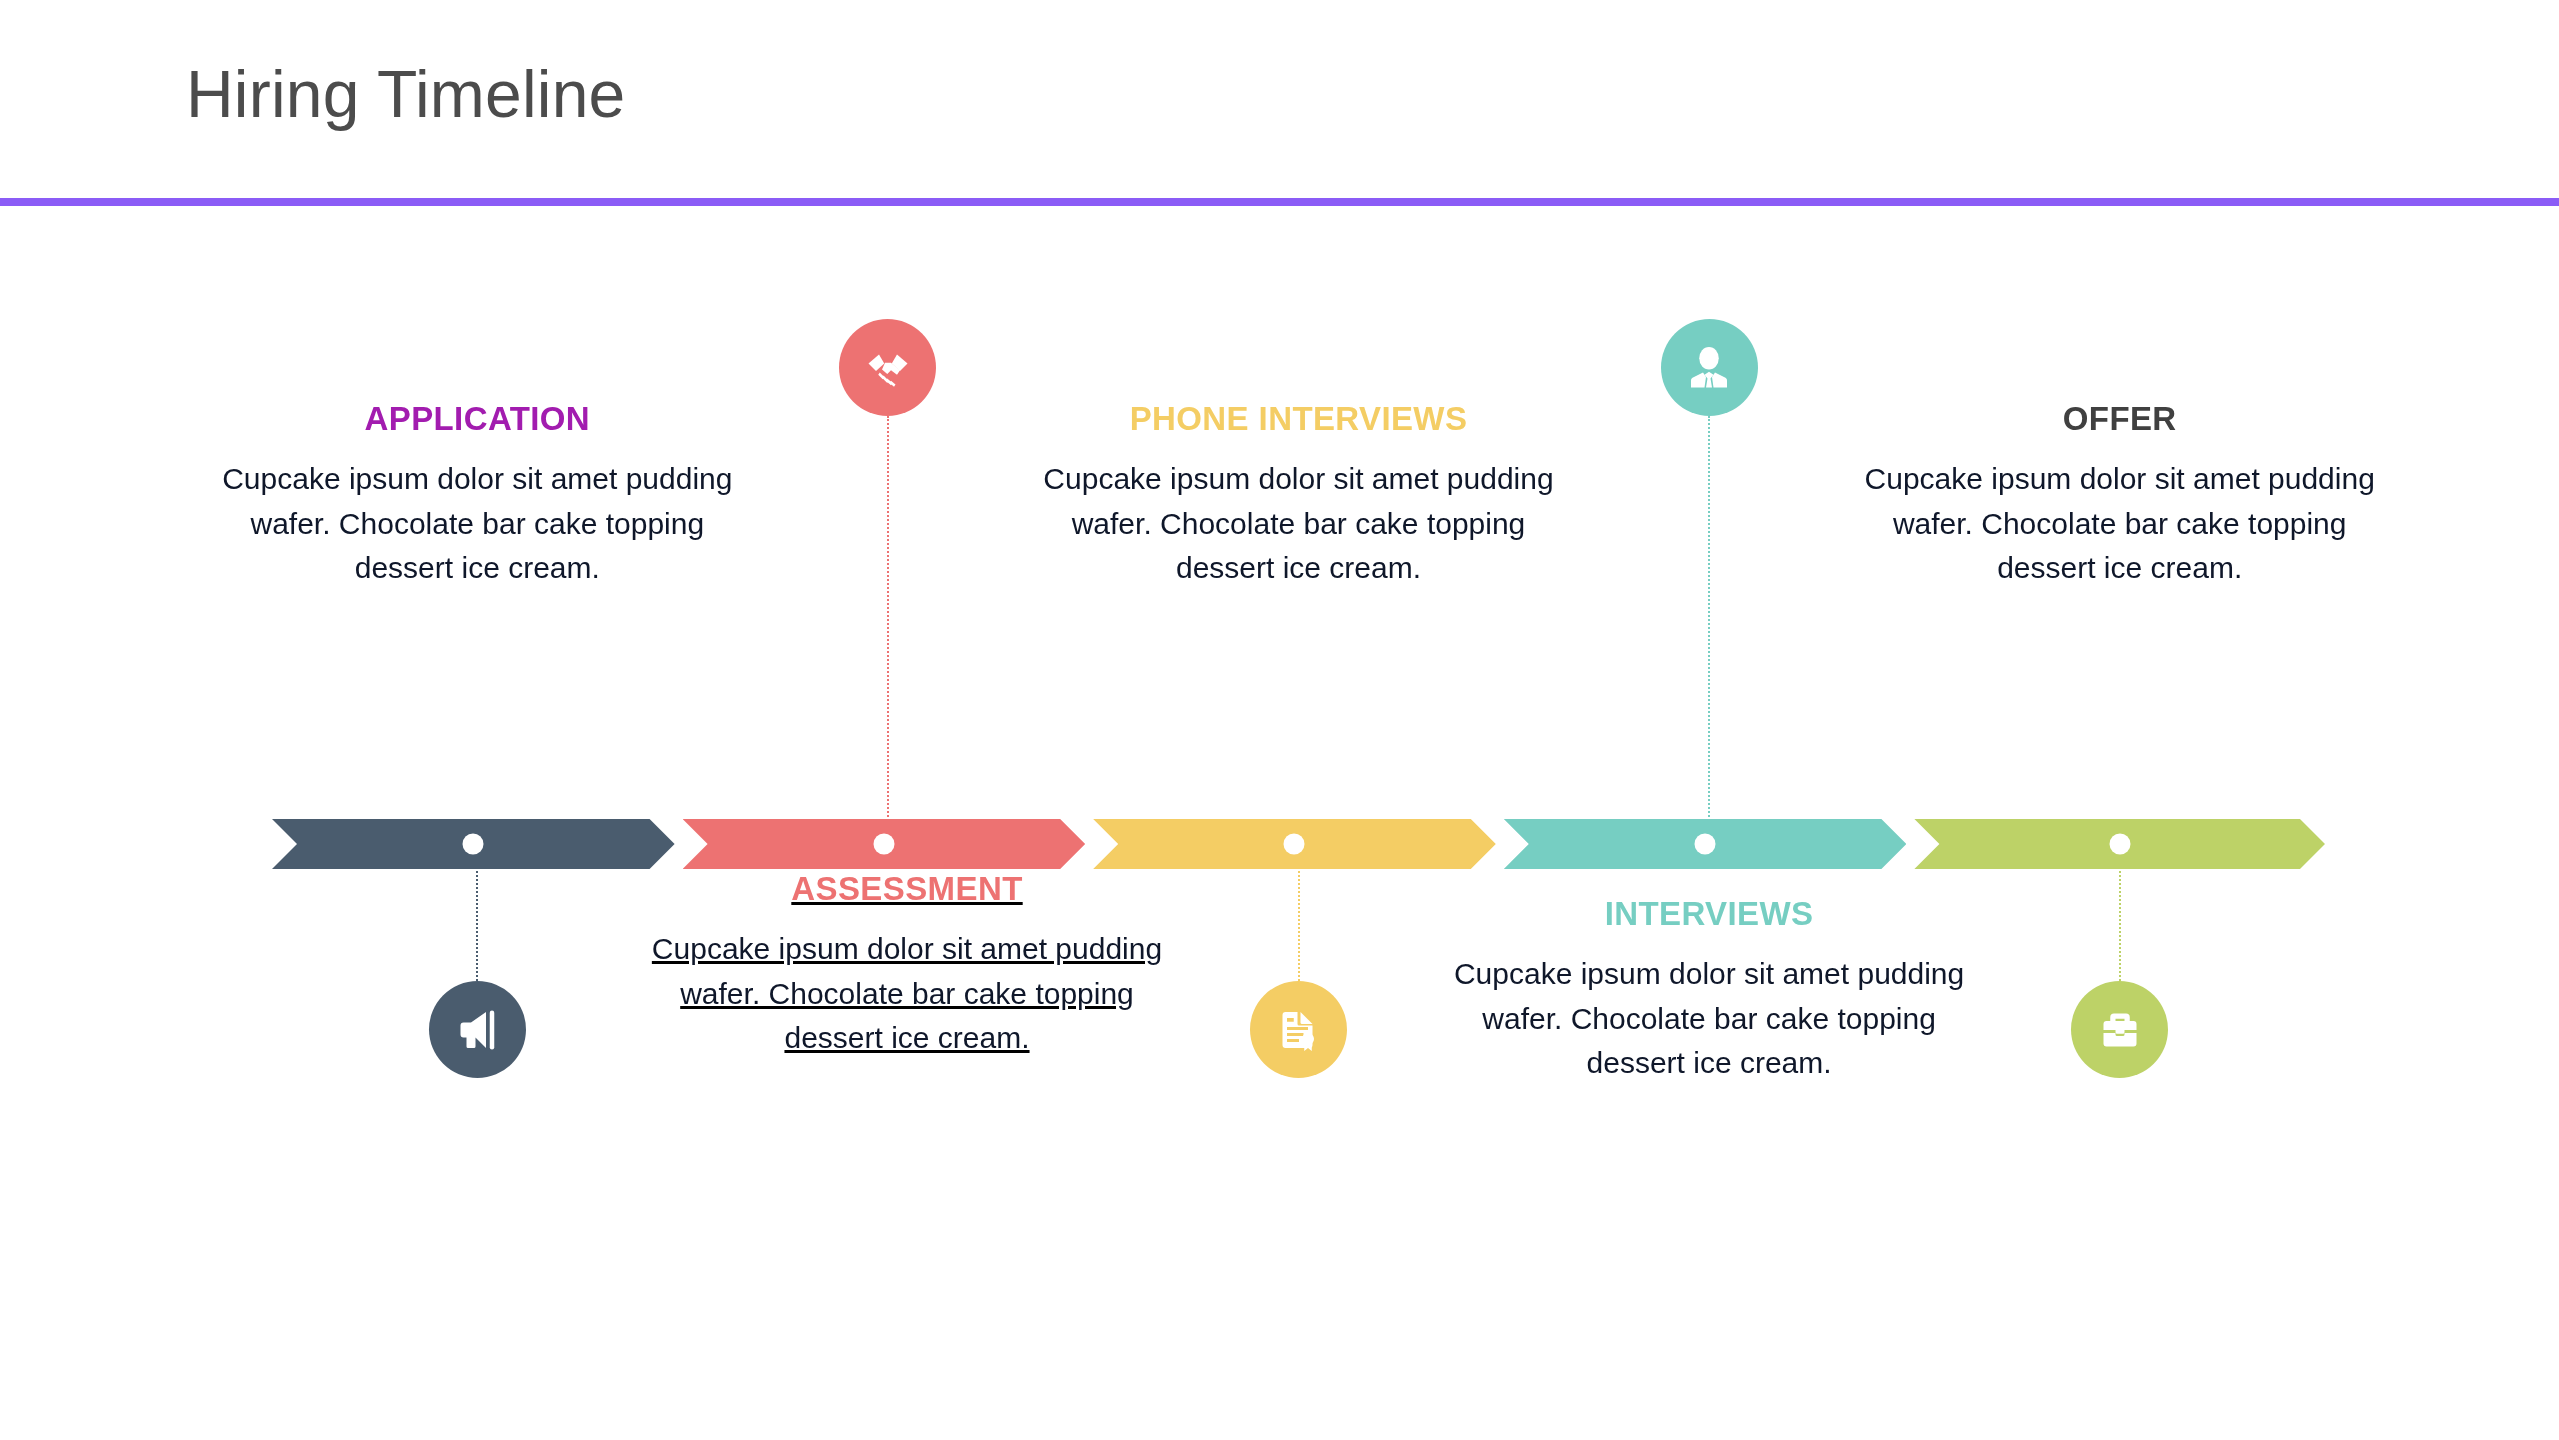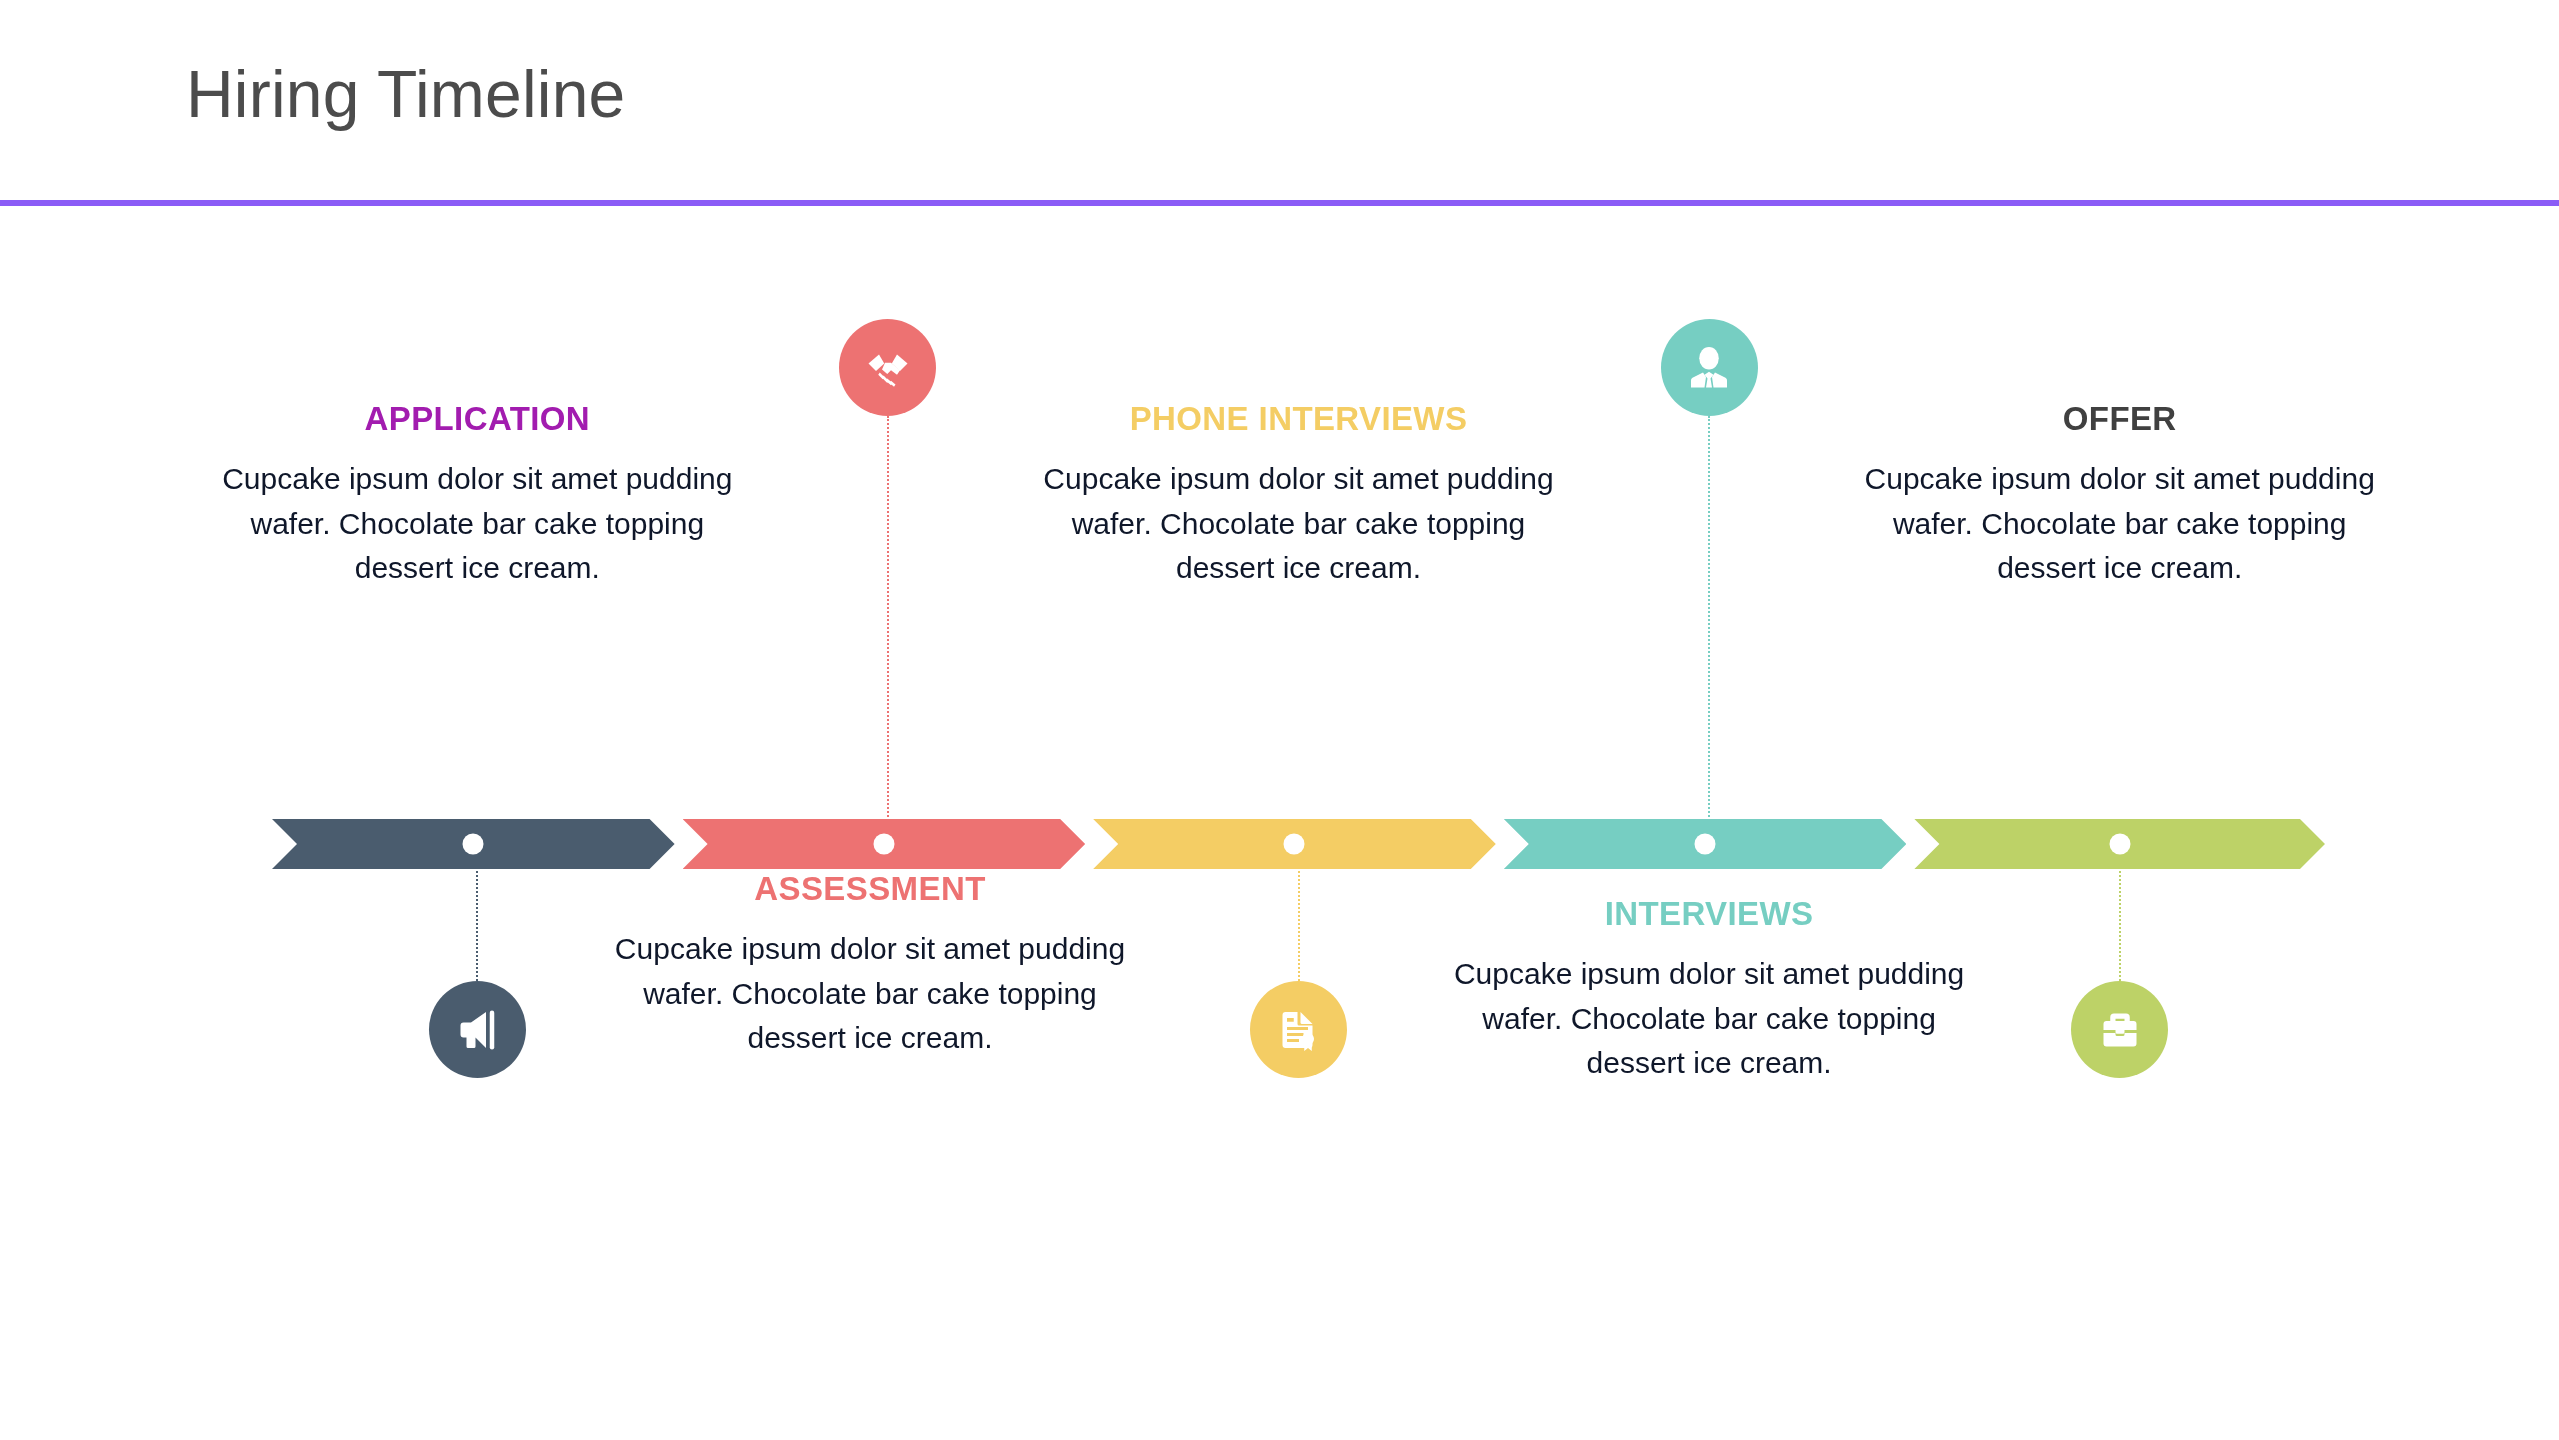--- a/index.html
+++ b/index.html
@@ -19,21 +19,21 @@
     background: #ffffff;
   }
 
   
   .slide-header {
     position: absolute;
     left: 0;
     top: 0;
     width: 2559px;
     height: 206px;
-    border-bottom: 6px solid #8b5cf6;
+    border-bottom: 8px solid #8b5cf6;
   }
 
   .page-title {
     position: absolute;
     left: 186px;
     top: 56px;
     font-size: 66px;
     font-weight: 300;
     color: #4c4c4c;
     letter-spacing: 0.2px;
@@ -211,21 +211,21 @@
             </svg>
           </span>
         </div>
       </div>
 
     <div id="texts">
         <div class="step-text" style="width: 560px; left: 197.3px; top: 195px;">
           <div class="step-title" style="color: #a21caf;">APPLICATION</div>
           <div class="step-desc">Cupcake ipsum dolor sit amet pudding wafer. Chocolate bar cake topping dessert ice cream.</div>
         </div>
-        <div class="step-text" style="width: 560px; left: 590px; top: 665px;">
+        <div class="step-text" style="width: 560px; left: 627px; top: 665px; text-decoration: underline;">
           <div class="step-title" style="color: rgb(237, 114, 114);">ASSESSMENT</div>
           <div class="step-desc">Cupcake ipsum dolor sit amet pudding wafer. Chocolate bar cake topping dessert ice cream.</div>
         </div>
         <div class="step-text" style="width: 560px; left: 1018.5px; top: 195px;">
           <div class="step-title" style="color: rgb(244, 205, 100);">PHONE INTERVIEWS</div>
           <div class="step-desc">Cupcake ipsum dolor sit amet pudding wafer. Chocolate bar cake topping dessert ice cream.</div>
         </div>
         <div class="step-text" style="width: 560px; left: 1429.1px; top: 690px;">
           <div class="step-title" style="color: rgb(118, 206, 194);">INTERVIEWS</div>
           <div class="step-desc">Cupcake ipsum dolor sit amet pudding wafer. Chocolate bar cake topping dessert ice cream.</div>

